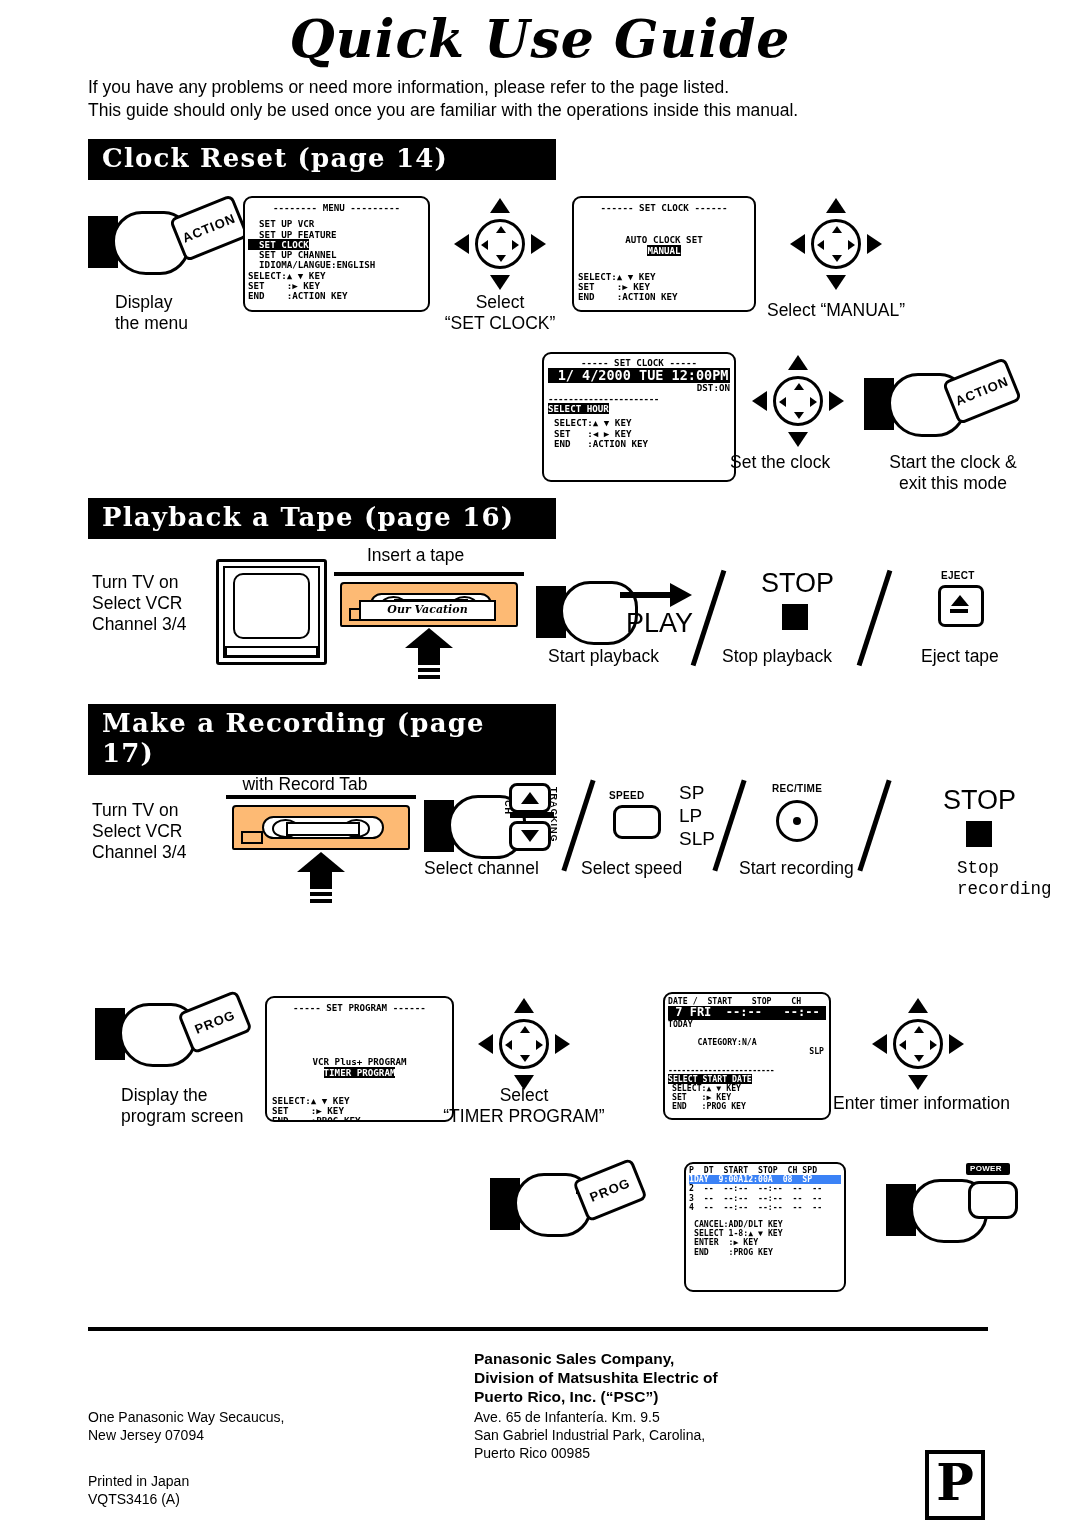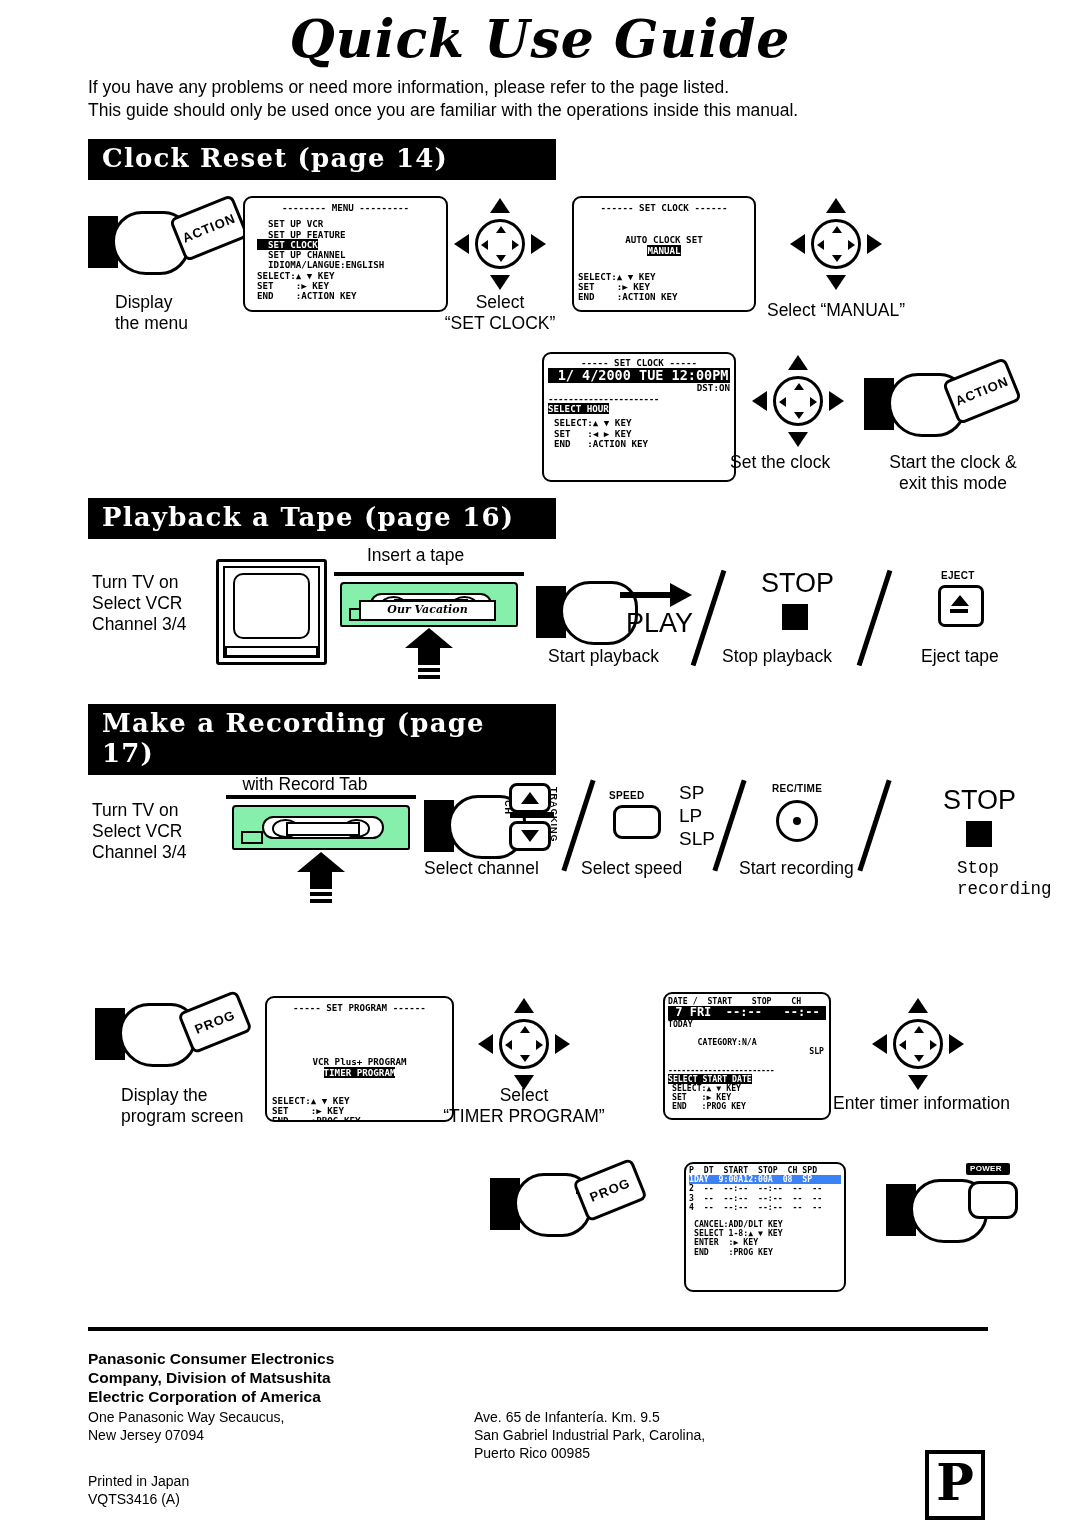--- a/index.html
+++ b/index.html
@@ -73,21 +73,21 @@
   .tv .b2{position:absolute;inset:4px;border:2px solid #000;}
   .tv .scr{position:absolute;left:14px;top:11px;right:14px;bottom:23px;
     border:2.5px solid #000;border-radius:10px;background:#fff;}
   .tv .base{position:absolute;left:6px;right:6px;bottom:5px;height:7px;
     border:2px solid #000;}
 
   
   .cass{position:absolute;}
   .cass .top{position:absolute;left:0;top:0;right:0;height:4px;background:#000;}
   .cass .body{position:absolute;left:6px;top:10px;right:6px;bottom:18px;
-    border:2.5px solid #000;border-radius:4px 4px 2px 2px;background:#86efac;}
+    border:2.5px solid #000;border-radius:4px 4px 2px 2px;background:#fdba74;}
   .cass .win{position:absolute;left:16%;top:22%;width:68%;height:46%;
     border:2.5px solid #000;border-radius:26px;background:#fff;}
   .cass .hubL{position:absolute;left:22%;top:30%;width:13%;height:36%;
     border:2.5px solid #000;border-radius:50%;}
   .cass .hubR{position:absolute;right:22%;top:30%;width:13%;height:36%;
     border:2.5px solid #000;border-radius:50%;}
   .cass .tapebar{position:absolute;left:30%;top:36%;width:40%;height:26%;
     background:#fff;border:2.5px solid #000;}
   .cass .label{position:absolute;left:10%;bottom:4px;width:76%;height:17px;
     border:2px solid #000;background:#fff;font-family:"DejaVu Serif",serif;
@@ -170,21 +170,21 @@
     <div class="finger" style="width:42px;"></div>
   </div>
   <div class="keycap" style="left:175px;top:205px;width:62px;height:40px;">
     <span>ACTION</span>
   </div>
   <div class="cap" style="left:115px;top:292px;">
     <div>Display</div>
     <div>the menu</div>
   </div>
 
-  <div class="osd osd-sm" style="left:243px;top:196px;width:177px;height:102px;padding:5px 12px;">
+  <div class="osd osd-sm" style="left:243px;top:196px;width:177px;height:102px;padding:5px 3px;">
     <div class="ln dash" style="text-align:center;">-------- MENU ---------</div>
     <div style="height:6px;"></div>
     <div class="ln">  SET UP VCR</div>
     <div class="ln">  SET UP FEATURE</div>
     <div class="ln"><span class="hl">  SET CLOCK</span></div>
     <div class="ln">  SET UP CHANNEL</div>
     <div class="ln">  IDIOMA/LANGUE:ENGLISH</div>
     <div class="ln">SELECT:▲ ▼ KEY</div>
     <div class="ln">SET    :▶ KEY</div>
     <div class="ln">END    :ACTION KEY</div>
@@ -493,30 +493,30 @@
     <div class="cuff"></div>
     <div class="fist"></div>
     <div class="finger" style="width:46px;top:20px;"></div>
   </div>
   <div class="btn-sq" style="left:968px;top:1181px;width:44px;height:32px;border-radius:11px;"></div>
   <div class="blk" style="left:966px;top:1163px;width:44px;height:12px;border-radius:2px;"></div>
   <div class="tiny" style="left:970px;top:1164px;color:#fff;font-size:8px;">POWER</div>
 
   <div class="hr" style="left:88px;top:1327px;width:900px;height:4px;"></div>
 
-  <div class="ftb" style="left:88px;top:1349px;">
-    <div>Panasonic Consumer Electronics</div>
-    <div>Company, Division of Matsushita</div>
-    <div>Electric Corporation of America</div>
-  </div>
   <div class="ftn" style="left:88px;top:1408px;">
     <div>One Panasonic Way Secaucus,</div>
     <div>New Jersey 07094</div>
   </div>
 
+  <div class="ftb" style="left:474px;top:1349px;">
+    <div>Panasonic Sales Company,</div>
+    <div>Division of Matsushita Electric of</div>
+    <div>Puerto Rico, Inc. (“PSC”)</div>
+  </div>
   <div class="ftn" style="left:474px;top:1408px;">
     <div>Ave. 65 de Infantería. Km. 9.5</div>
     <div>San Gabriel Industrial Park, Carolina,</div>
     <div>Puerto Rico 00985</div>
   </div>
 
   <div class="ftn" style="left:88px;top:1472px;">
     <div>Printed in Japan</div>
     <div>VQTS3416  (A)</div>
   </div>

